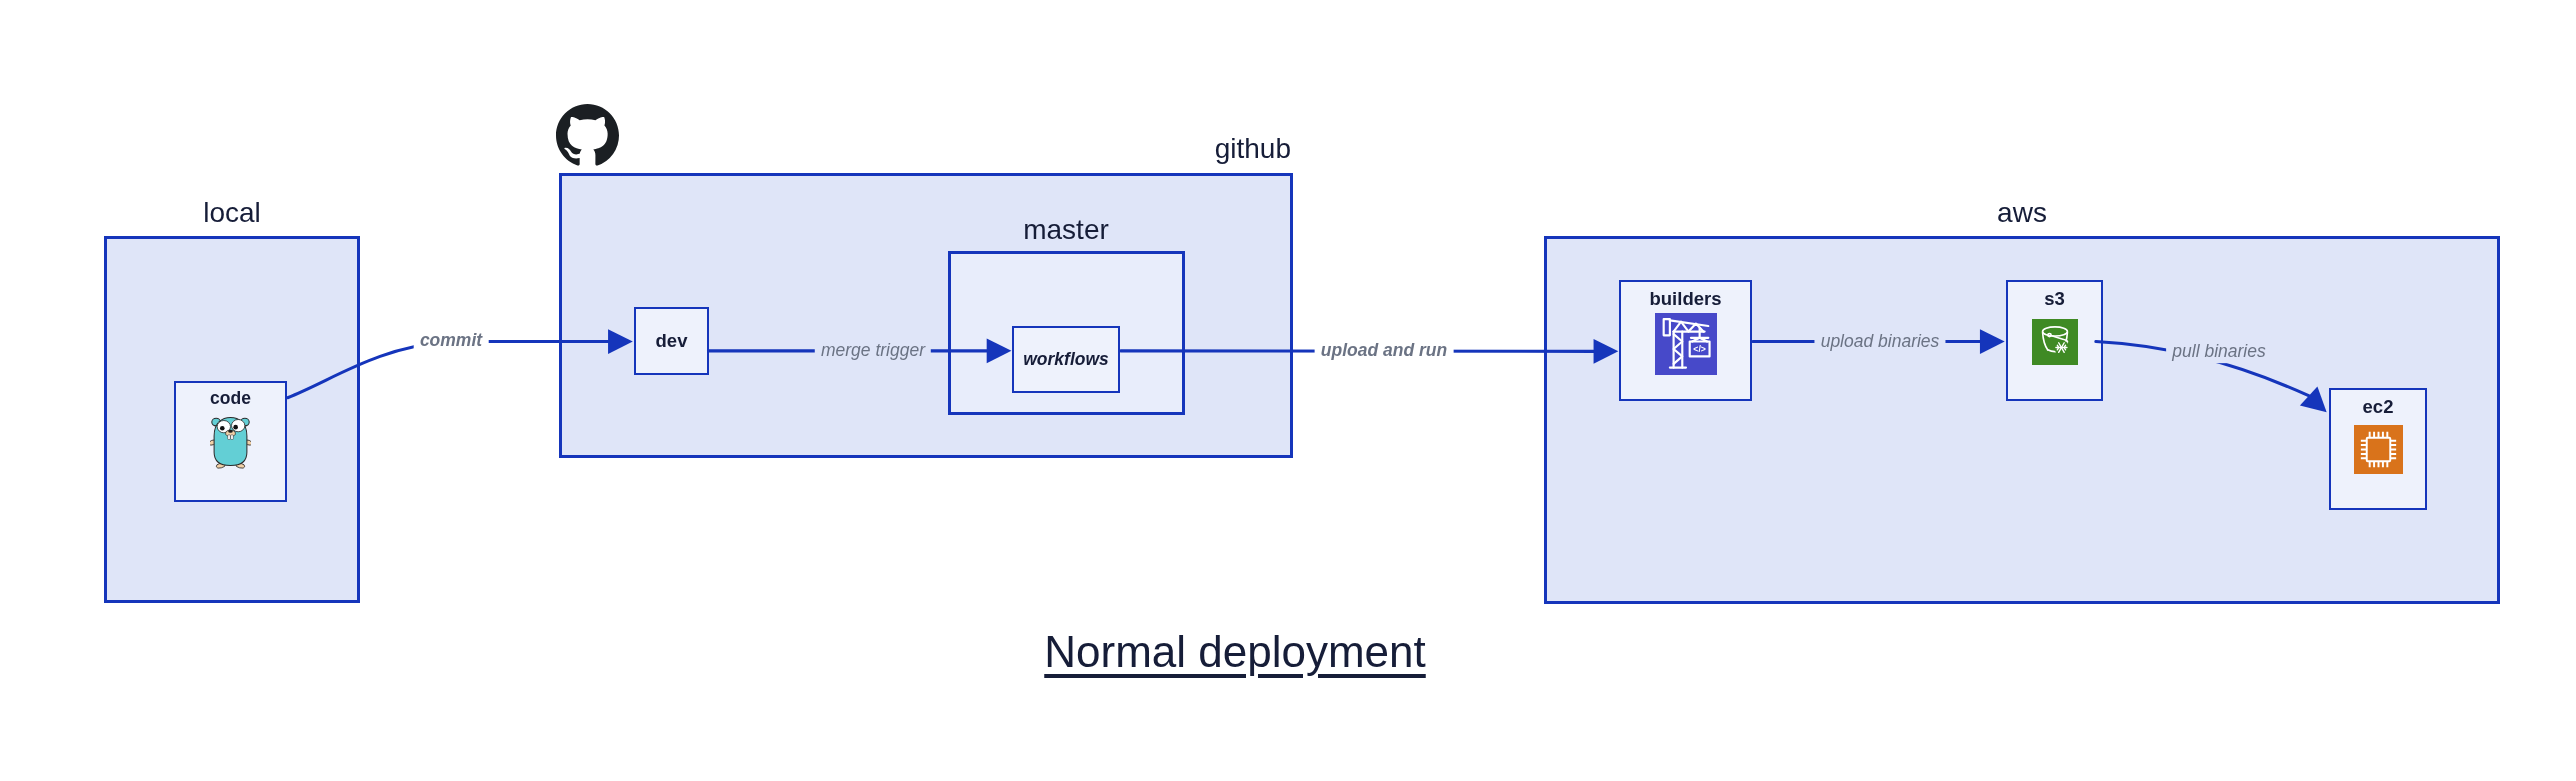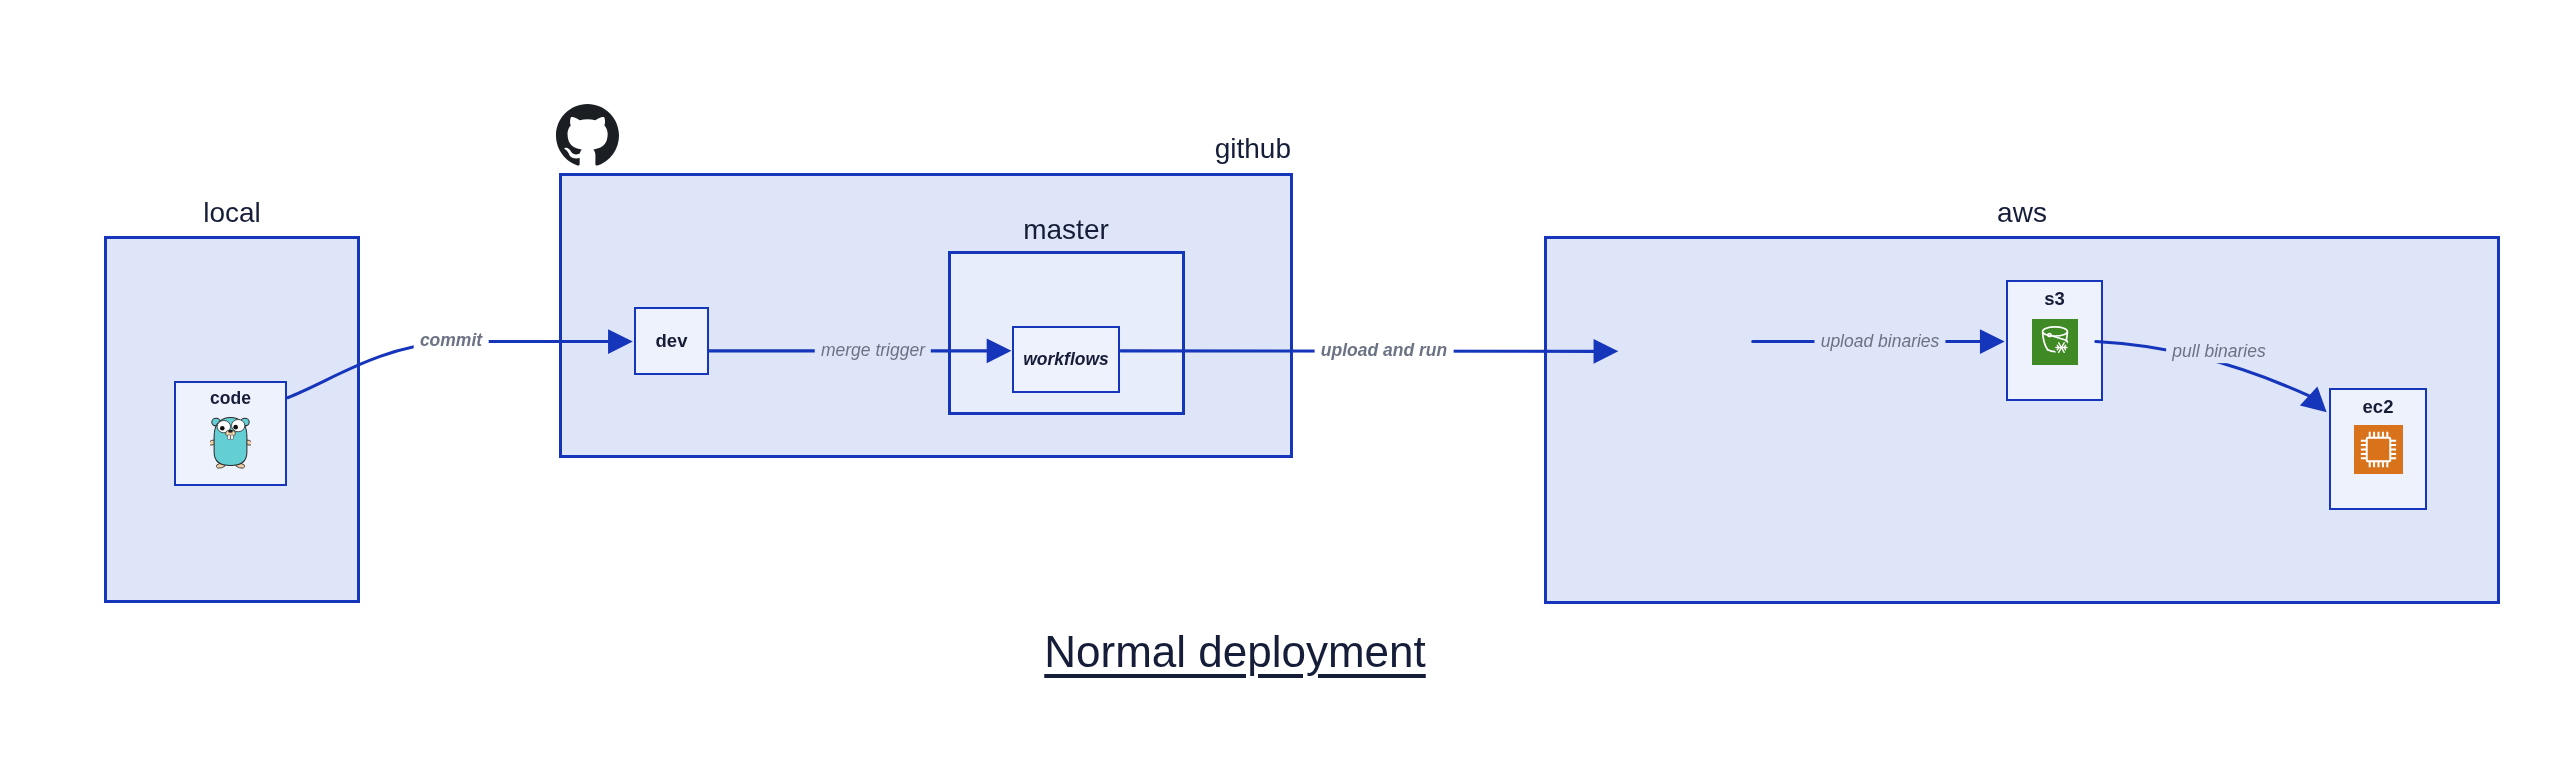--- a/index.html
+++ b/index.html
@@ -59,21 +59,21 @@
   .github-logo{position:absolute;}
 </style>
 </head>
 <body>
 
 <div class="stage">
 
   <div class="container-label center-x" style="left:232px;top:199px;">local</div>
   <div class="container-box" style="left:104px;top:236px;width:256px;height:367px;"></div>
 
-  <div class="node-box" style="left:174px;top:381px;width:113px;height:105px;padding-top:7.2px;">
+  <div class="node-box" style="left:174px;top:381px;width:113px;height:121px;padding-top:7.2px;">
     <div class="node-label" style="font-size:17.5px;">code</div>
     <svg class="gopher" width="41" height="56" viewBox="0 0 80 108" style="margin-top:5.2px;">
       <ellipse cx="12" cy="17" rx="8.5" ry="7.5" fill="var(--gopher-teal)" stroke="#2a2a2a" stroke-width="2"></ellipse>
       <ellipse cx="68" cy="17" rx="8.5" ry="7.5" fill="var(--gopher-teal)" stroke="#2a2a2a" stroke-width="2"></ellipse>
       <ellipse cx="5" cy="57" rx="7" ry="4.5" fill="#f2d1a7" stroke="#2a2a2a" stroke-width="1.5" transform="rotate(-22 5 57)"></ellipse>
       <ellipse cx="75" cy="57" rx="7" ry="4.5" fill="#f2d1a7" stroke="#2a2a2a" stroke-width="1.5" transform="rotate(22 75 57)"></ellipse>
       <ellipse cx="21" cy="102" rx="9" ry="4.5" fill="#f2d1a7" stroke="#2a2a2a" stroke-width="1.5" transform="rotate(-14 21 102)"></ellipse>
       <ellipse cx="59" cy="102" rx="9" ry="4.5" fill="#f2d1a7" stroke="#2a2a2a" stroke-width="1.5" transform="rotate(14 59 102)"></ellipse>
       <path d="M8 44 C8 18 24 8 40 8 C56 8 72 18 72 44 L72 76 C72 94 60 102 40 102 C20 102 8 94 8 76 Z" fill="var(--gopher-teal)" stroke="#2a2a2a" stroke-width="2"></path>
       <ellipse cx="27" cy="26" rx="13" ry="12" fill="#ffffff" stroke="#222222" stroke-width="1.5"></ellipse>
@@ -100,20 +100,42 @@
   <div class="container-label center-x" style="left:1066px;top:216px;text-align:center;">master</div>
   <div class="master-box" style="left:948px;top:251px;width:237px;height:164px;"></div>
 
   <div class="node-box node-center" style="left:1012px;top:326px;width:108px;height:67px;font-style:italic;">
     <div class="node-label" style="font-size:17.5px;">workflows</div>
   </div>
 
   <div class="container-label center-x" style="left:2022px;top:199px;">aws</div>
   <div class="container-box" style="left:1544px;top:236px;width:956px;height:368px;"></div>
 
+  <div class="node-box pad-top" style="left:1619px;top:280px;width:133px;height:121px;">
+    <div class="node-label">builders</div>
+    <div class="icon-square" style="width:62px;height:62px;background:var(--builders-icon-bg);margin-top:4.1px;">
+      <svg viewBox="0 0 100 100">
+        <g stroke="#ffffff" stroke-width="3.5" fill="none" stroke-linejoin="round" stroke-linecap="round">
+          <rect x="14" y="10" width="10" height="26"></rect>
+          <path d="M24 12 L86 21"></path>
+          <path d="M30 30 L80 30"></path>
+          <path d="M30 30 L42 14 L54 30 L66 17 L78 30"></path>
+          <path d="M30 30 L30 88"></path>
+          <path d="M44 30 L44 88"></path>
+          <path d="M30 34 L44 46 L30 58 L44 70 L30 82"></path>
+          <path d="M24 88 L50 88"></path>
+          <path d="M72 24 L72 40"></path>
+          <path d="M58 40 L86 40"></path>
+          <path d="M72 40 L60 46 M72 40 L84 46"></path>
+          <rect x="56" y="46" width="32" height="24"></rect>
+        </g>
+        <text x="72" y="63" font-family="Liberation Sans, sans-serif" font-size="14" font-weight="bold" fill="#ffffff" text-anchor="middle">&lt;/&gt;</text>
+      </svg>
+    </div>
+  </div>
 
   <div class="node-box pad-top" style="left:2006px;top:280px;width:97px;height:121px;">
     <div class="node-label">s3</div>
     <div class="icon-square" style="width:46px;height:46px;background:var(--s3-icon-bg);margin-top:10.3px;">
       <svg viewBox="0 0 100 100">
         <g stroke="#ffffff" stroke-width="3.5" fill="none" stroke-linecap="round">
           <ellipse cx="50" cy="27" rx="27" ry="10"></ellipse>
           <path d="M23 29 C24 44 28 58 34 67"></path>
           <path d="M77 29 C76 44 72 58 66 67"></path>
           <path d="M34 67 Q50 75 66 67"></path>

